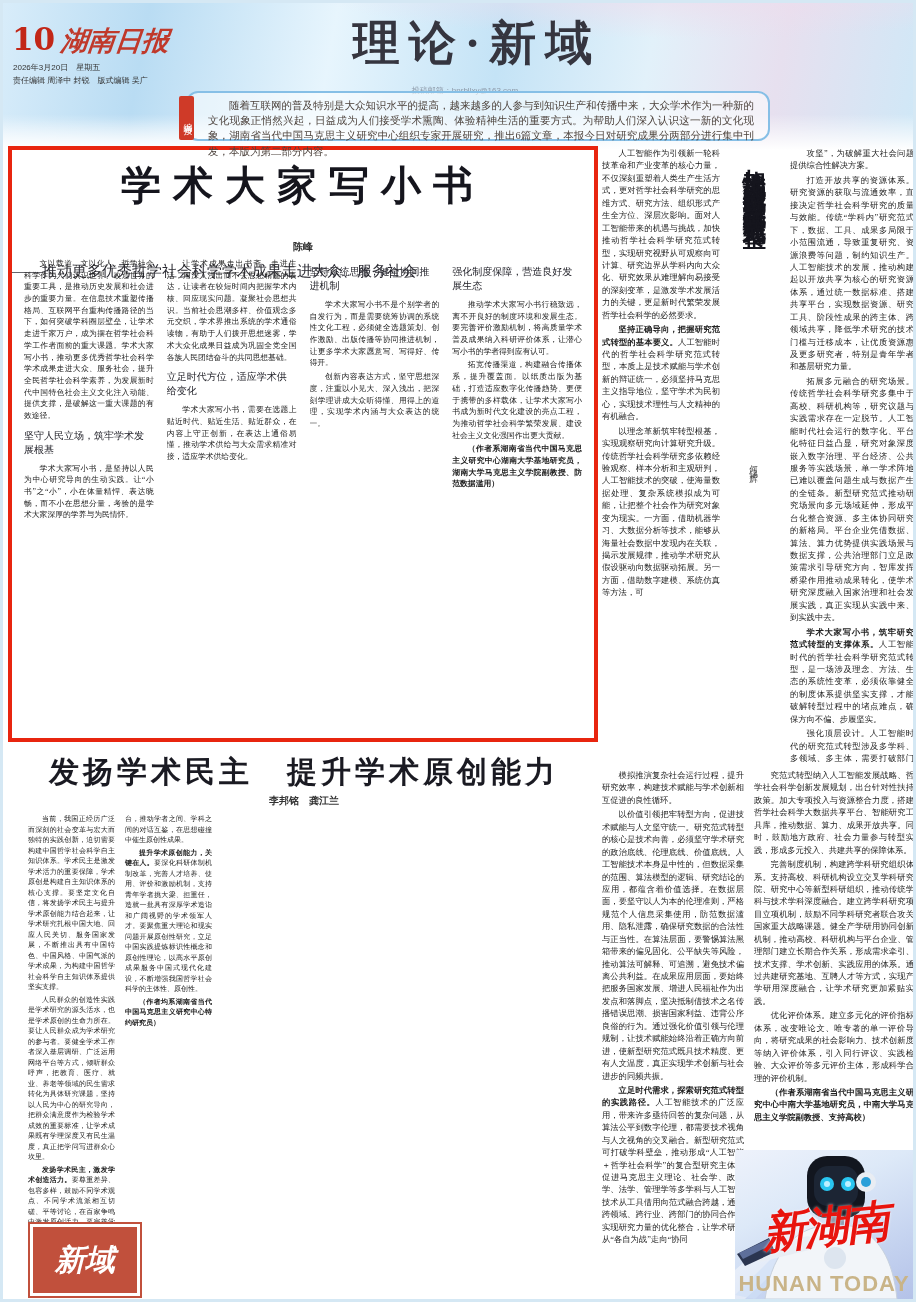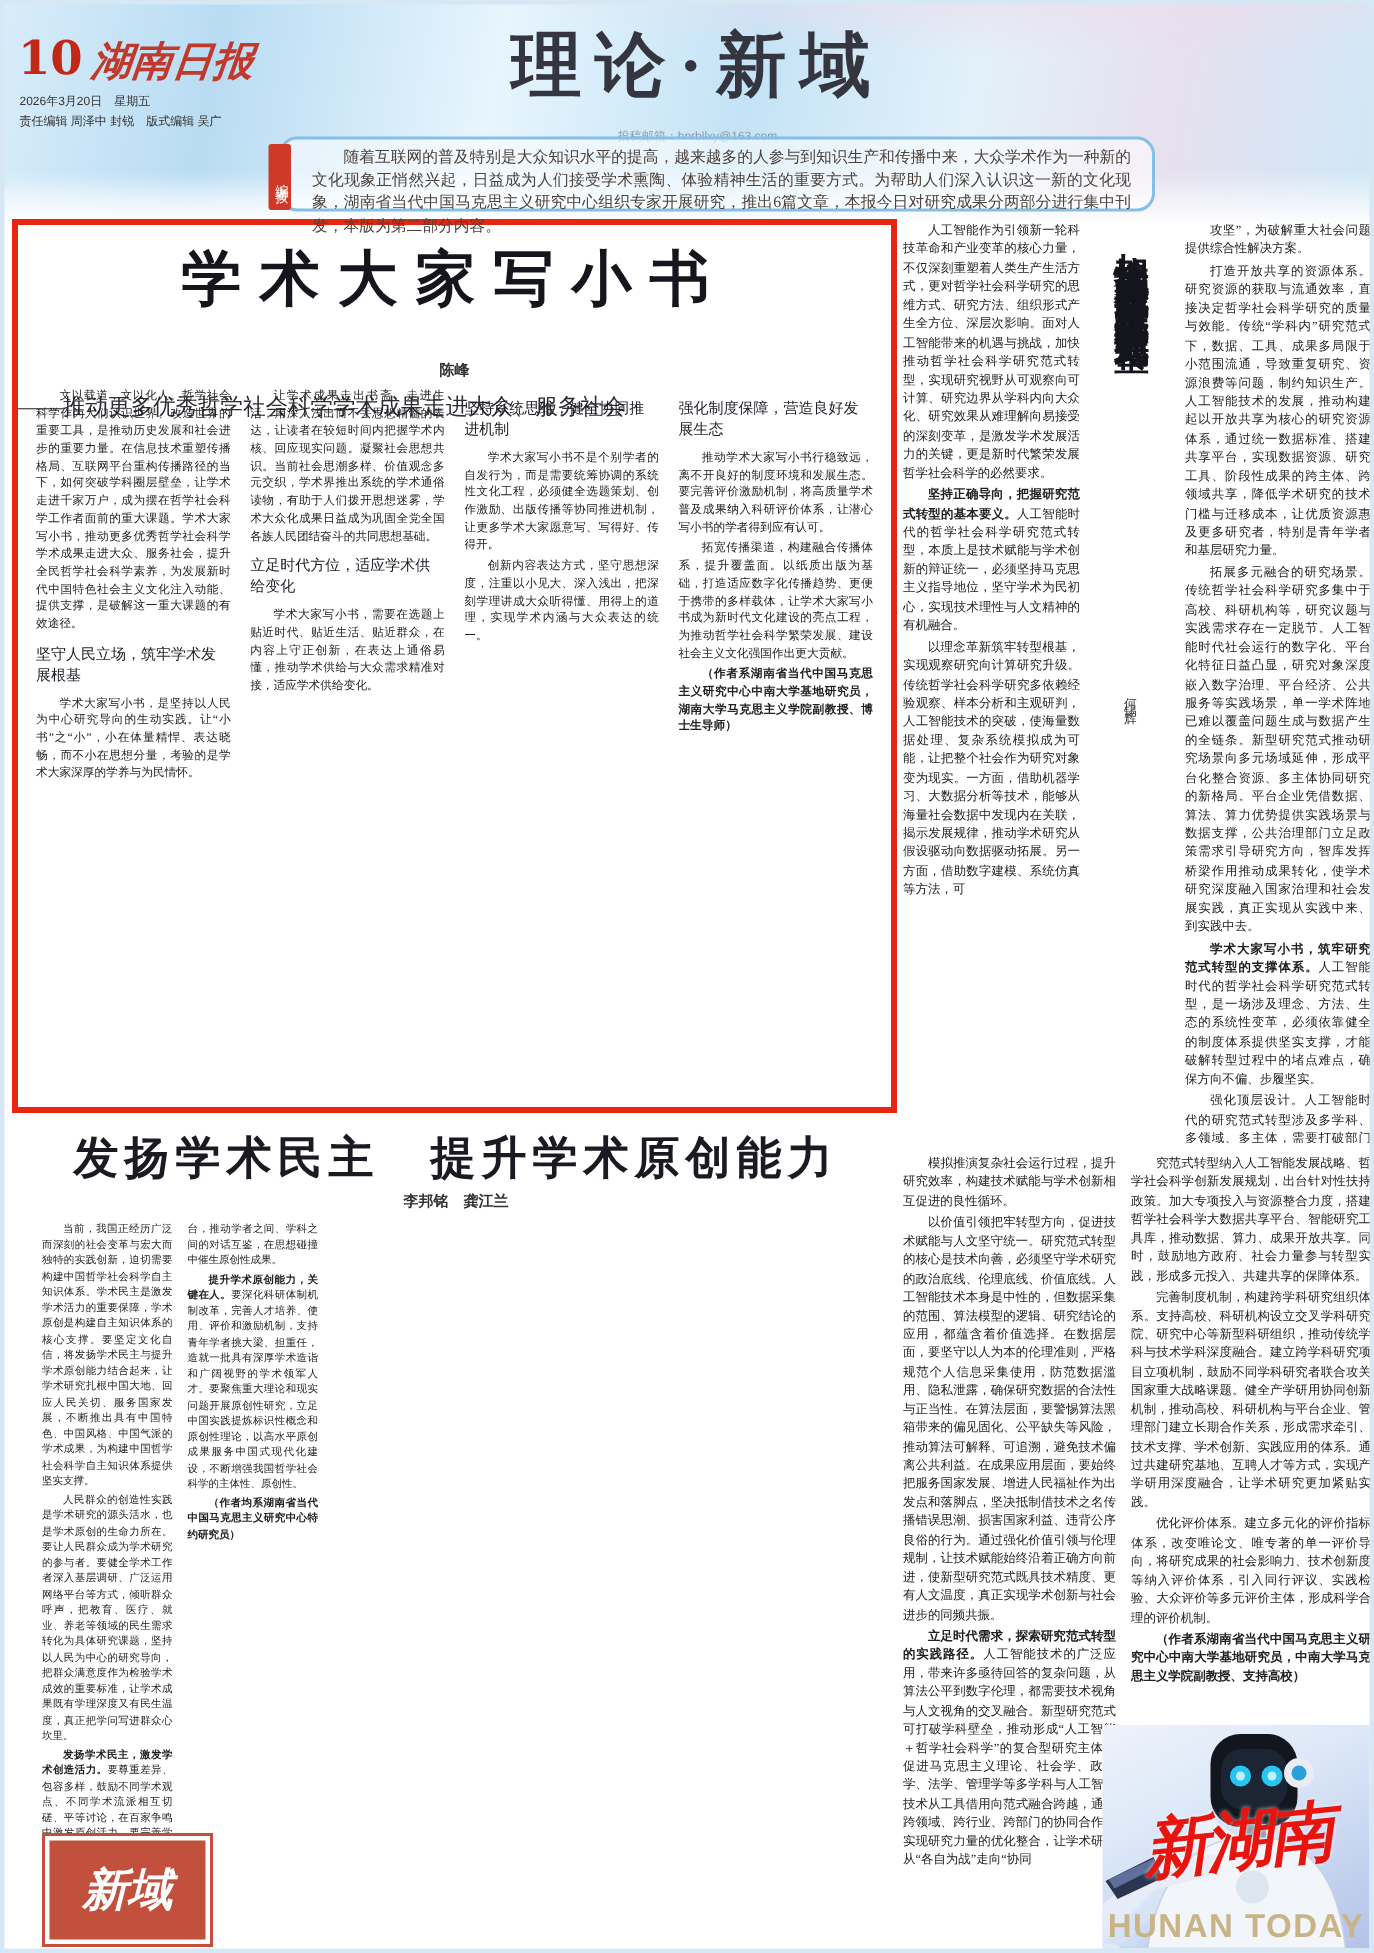--- a/index.html
+++ b/index.html
@@ -14,21 +14,21 @@
       radial-gradient(70% 60% at 75% -10%, rgba(238,220,236,.9) 0%, rgba(238,220,236,0) 60%),
       linear-gradient(100deg,#d9edfa 0%,#b9dcf3 16%,#e7f5fd 36%,#c4e3f6 54%,#e2f1fa 70%,#e7e0ef 84%,#cfe8f7 100%);}
   .header:after{content:"";position:absolute;left:0;bottom:0;width:100%;height:36px;
       background:linear-gradient(to bottom,rgba(255,255,255,0),#ffffff);}
   .masthead{position:absolute;left:12px;top:24px;display:flex;align-items:flex-end;gap:6px;}
   .pagenum{font-family:"DejaVu Serif",serif;font-weight:bold;font-size:31px;color:#c22718;line-height:1;}
   .papername{font-style:italic;font-weight:bold;font-size:27px;color:#c0392b;transform:skewX(-6deg);line-height:1;
       font-family:"Liberation Serif",serif;}
   .mast-lines{position:absolute;left:13px;top:62px;font-family:"Liberation Sans",sans-serif;
       font-size:8px;color:#333;line-height:1.6;}
-  .section-title{position:absolute;left:260px;top:12px;width:410px;text-align:center;
+  .section-title{position:absolute;left:272px;top:12px;width:410px;text-align:center;
       font-size:47px;font-weight:900;letter-spacing:9px;color:#35353f;}
   .email-line{position:absolute;left:260px;top:85px;width:410px;text-align:center;
       font-family:"Liberation Sans",sans-serif;font-size:8px;color:#8d9aa9;}
 
   
   .ednote{position:absolute;left:186px;top:91px;width:584px;height:50px;border:2px solid #86bfe6;
       border-radius:12px;background:rgba(255,255,255,.55);padding:5px 14px 5px 20px;box-sizing:border-box;z-index:5;}
   .ednote-text{font-size:10.5px;line-height:1.45;color:#4c423c;text-align:justify;text-indent:2em;}
   .ednote-tab{position:absolute;left:179px;top:96px;width:15px;height:44px;background:#cf3a28;color:#fff;
       writing-mode:vertical-rl;text-orientation:upright;font-size:9px;letter-spacing:2px;text-align:center;
@@ -133,21 +133,21 @@
         </div>
       <div class="mcol">
           <div class="subhead">坚持系统思维，健全协同推进机制</div>
           <p class="para">学术大家写小书不是个别学者的自发行为，而是需要统筹协调的系统性文化工程，必须健全选题策划、创作激励、出版传播等协同推进机制，让更多学术大家愿意写、写得好、传得开。</p>
           <p class="para">创新内容表达方式，坚守思想深度，注重以小见大、深入浅出，把深刻学理讲成大众听得懂、用得上的道理，实现学术内涵与大众表达的统一。</p>
         </div>
       <div class="mcol">
           <div class="subhead">强化制度保障，营造良好发展生态</div>
           <p class="para">推动学术大家写小书行稳致远，离不开良好的制度环境和发展生态。要完善评价激励机制，将高质量学术普及成果纳入科研评价体系，让潜心写小书的学者得到应有认可。</p>
           <p class="para">拓宽传播渠道，构建融合传播体系，提升覆盖面。以纸质出版为基础，打造适应数字化传播趋势、更便于携带的多样载体，让学术大家写小书成为新时代文化建设的亮点工程，为推动哲学社会科学繁荣发展、建设社会主义文化强国作出更大贡献。</p>
-          <p class="credit">（作者系湖南省当代中国马克思主义研究中心中南大学基地研究员，湖南大学马克思主义学院副教授、博士生导师）</p>
+          <p class="credit">（作者系湖南省当代中国马克思主义研究中心湖南大学基地研究员，湖南大学马克思主义学院副教授、防范数据滥用）</p>
         </div>
     </div>
   </div>
 
   <div class="bottom-title">发扬学术民主　提升学术原创能力</div>
   <div class="bottom-authors">李邦铭　龚江兰</div>
   <div class="bottom-body">
       <p class="para">当前，我国正经历广泛而深刻的社会变革与宏大而独特的实践创新，迫切需要构建中国哲学社会科学自主知识体系。学术民主是激发学术活力的重要保障，学术原创是构建自主知识体系的核心支撑。要坚定文化自信，将发扬学术民主与提升学术原创能力结合起来，让学术研究扎根中国大地、回应人民关切、服务国家发展，不断推出具有中国特色、中国风格、中国气派的学术成果，为构建中国哲学社会科学自主知识体系提供坚实支撑。</p>
       <p class="para">人民群众的创造性实践是学术研究的源头活水，也是学术原创的生命力所在。要让人民群众成为学术研究的参与者。要健全学术工作者深入基层调研、广泛运用网络平台等方式，倾听群众呼声，把教育、医疗、就业、养老等领域的民生需求转化为具体研究课题，坚持以人民为中心的研究导向，把群众满意度作为检验学术成效的重要标准，让学术成果既有学理深度又有民生温度，真正把学问写进群众心坎里。</p>
       <p class="para"><b class="leadb">发扬学术民主，激发学术创造活力。</b>要尊重差异、包容多样，鼓励不同学术观点、不同学术流派相互切磋、平等讨论，在百家争鸣中激发原创活力。要完善学术批评机制，开展严肃认真的学术讨论，营造勇于创新、宽容失败的学术氛围，让一切学术创新源泉充分涌流。要健全学术共同体建设，搭建多层次学术交流平台，推动学者之间、学科之间的对话互鉴，在思想碰撞中催生原创性成果。</p>

